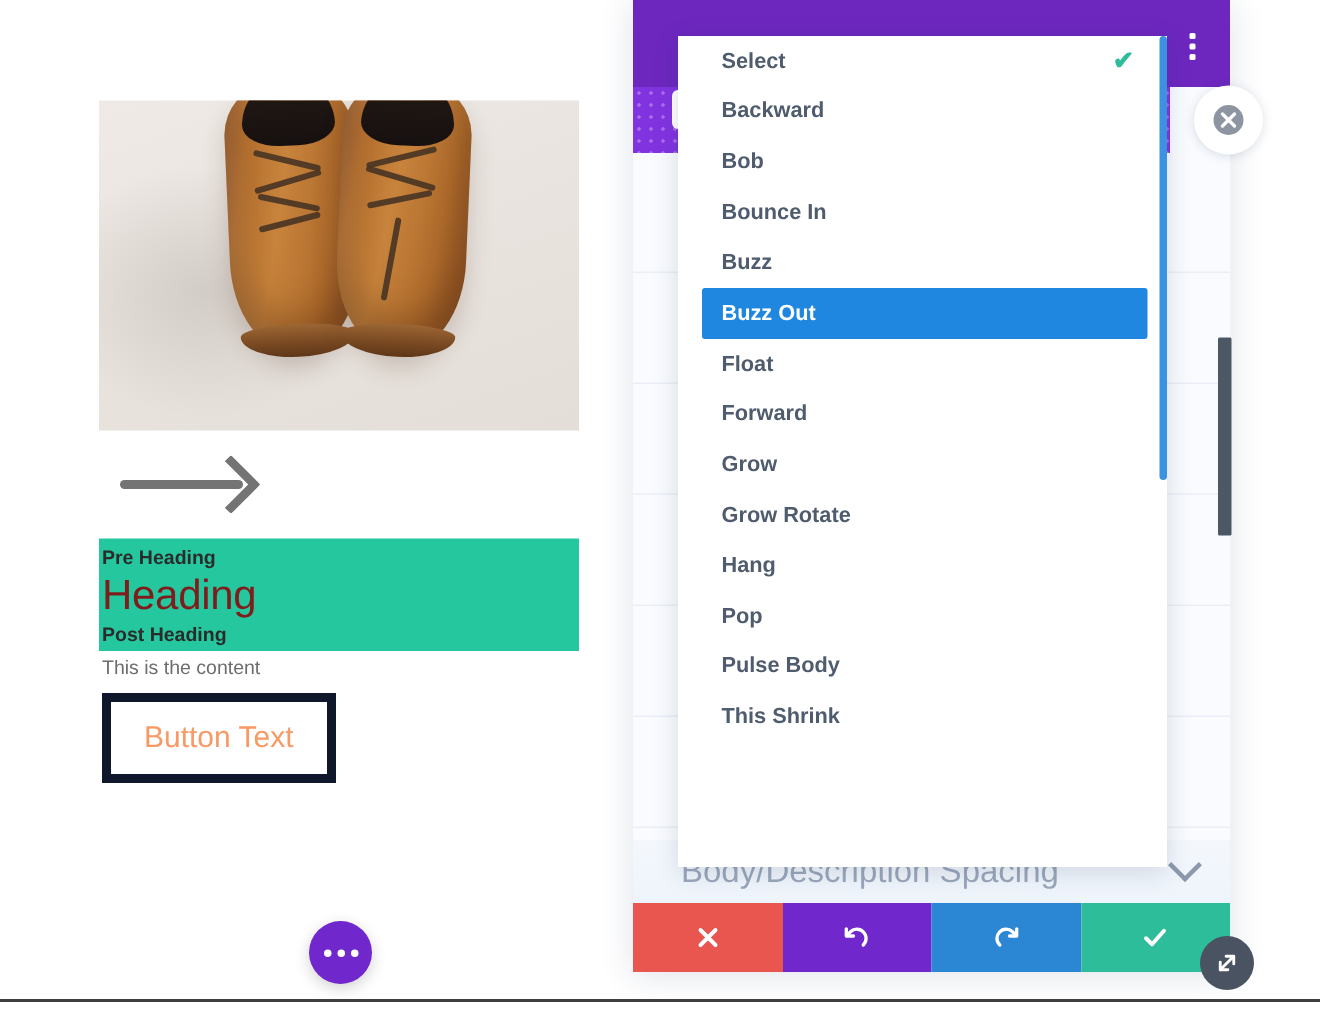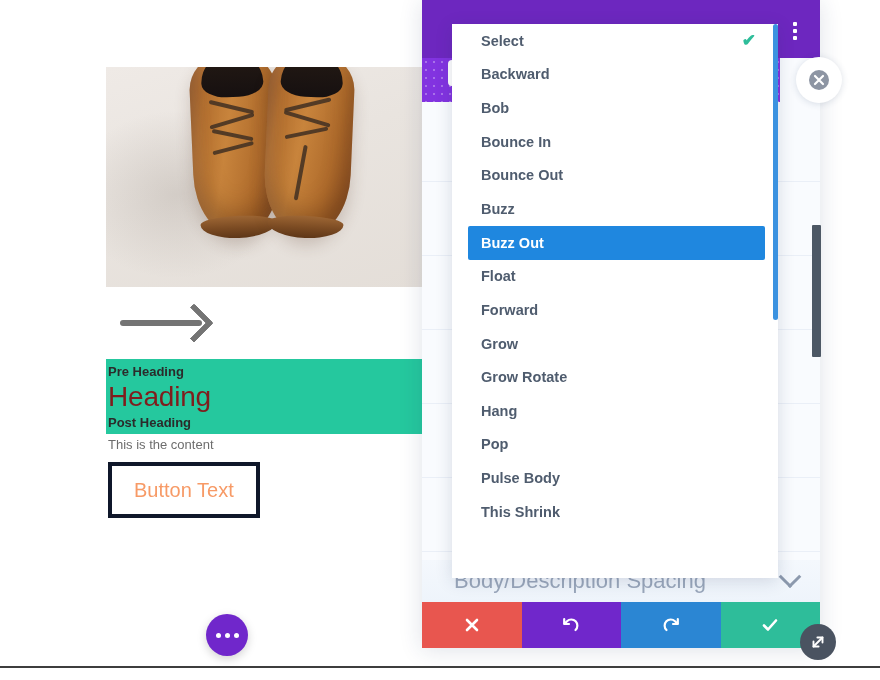--- a/index.html
+++ b/index.html
@@ -23,21 +23,20 @@
     width: 880px; height: 666px;
     background: #ffffff;
     overflow: hidden;
   }
 
   .module-preview {
     position: absolute;
     left: 66px;
     top: 67px;
     width: 320px;
-    margin-left: 40px;
   }
 
   
   .photo {
     position: relative;
     width: 320px;
     height: 220px;
     background:
       radial-gradient(ellipse 150px 120px at 22% 58%, rgba(160,150,142,0.30) 0%, rgba(160,150,142,0) 70%),
       linear-gradient(160deg, #efeae6 0%, #e9e4df 45%, #e4ded8 100%);
@@ -132,21 +131,21 @@
     font-size: 13px;
     color: #6d6d6d;
     line-height: 22px;
     padding-left: 2px;
   }
   .cta-button {
     display: inline-block;
     margin-top: 6px;
     margin-left: 2px;
     padding: 12px 22px;
-    border: 4px solid #0f172a;
+    border: 6px solid #0f172a;
     background: transparent;
     color: #f79a66;
     font-size: 20px;
     line-height: 24px;
     font-family: "Liberation Sans", sans-serif;
     cursor: pointer;
   }
 
   
   .fab-ellipsis {
@@ -535,23 +534,20 @@
       <div class="dd-item">
         <span>Backward</span>
       </div>
       <div class="dd-item">
         <span>Bob</span>
       </div>
       <div class="dd-item">
         <span>Bounce In</span>
       </div>
       <div class="dd-item">
-        <span>Bounce Out</span>
-      </div>
-      <div class="dd-item">
         <span>Buzz</span>
       </div>
       <div class="dd-item selected">
         <span>Buzz Out</span>
       </div>
       <div class="dd-item">
         <span>Float</span>
       </div>
       <div class="dd-item">
         <span>Forward</span>

